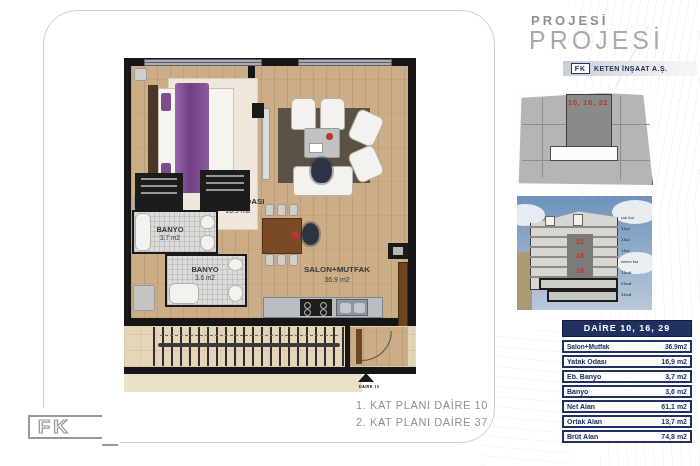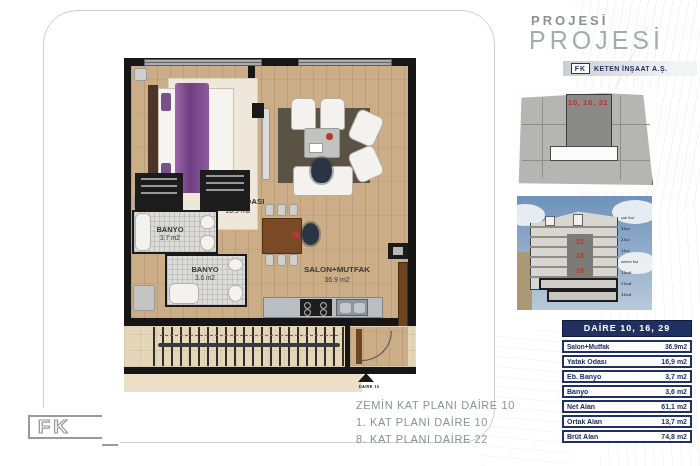--- a/index.html
+++ b/index.html
@@ -300,23 +300,22 @@
     <span>Ortak Alan</span>
     <span>13,7 m2</span>
   </div>
   <div class="trow">
     <span>Brüt Alan</span>
     <span>74,8 m2</span>
   </div>
 </div>
 
 <div class="abs" id="captions">
-  <div>ZEMİN KAT PLANI DAİRE 10</div>
   <div>1. KAT PLANI DAİRE 10</div>
-  <div>8. KAT PLANI DAİRE 22</div>
+  <div>2. KAT PLANI DAİRE 37</div>
 </div>
 
 <div class="abs" id="fk-logo">
   <div id="fk-bracket">
     <span id="fk-text">FK</span>
   </div>
   <div id="fk-tail"></div>
 </div>
 
 </body></html>

